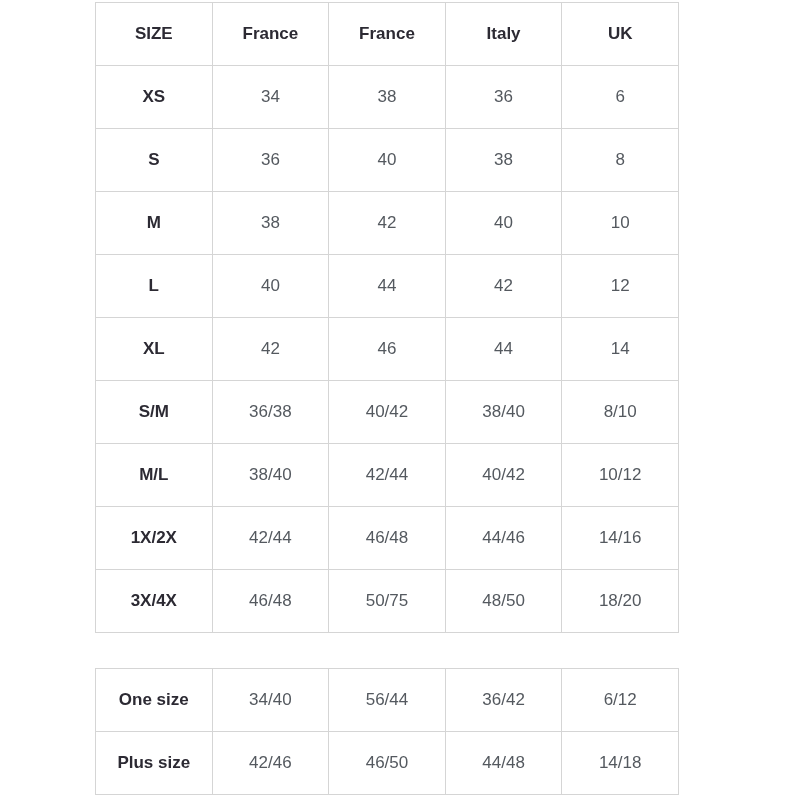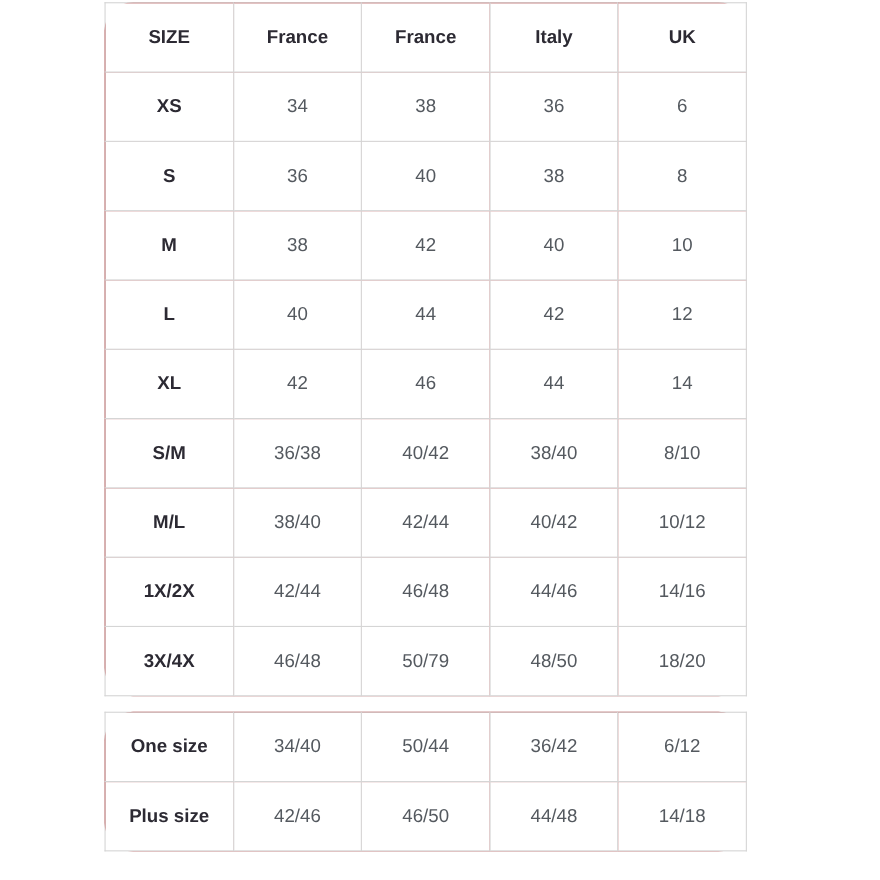--- a/index.html
+++ b/index.html
@@ -14,42 +14,41 @@
   .tables-wrap {
     position: absolute;
     left: 95px;
     top: 2px;
     width: 584px;
   }
   table {
     border-collapse: collapse;
     table-layout: fixed;
     width: 100%;
-    background: #b91c1c;
-    border-radius: 26px;
+    background: #4c1d95;
   }
   th, td {
     border: 1px solid #d5d5d5;
     height: 62px;
     text-align: center;
     vertical-align: middle;
     font-size: 17px;
     padding: 0;
     background: #ffffff;
   }
   th {
     font-weight: bold;
     color: #2c2a33;
   }
   td {
     font-weight: normal;
     color: #54595f;
   }
   .extra-table {
-    margin-top: 14px;
+    margin-top: 35px;
   }
 </style>
 </head>
 <body>
 
 <div class="tables-wrap">
 
   <table class="main-table">
     <thead>
       <tr>
@@ -113,33 +112,33 @@
       <tr>
         <th>1X/2X</th>
         <td>42/44</td>
         <td>46/48</td>
         <td>44/46</td>
         <td>14/16</td>
       </tr>
       <tr>
         <th>3X/4X</th>
         <td>46/48</td>
-        <td>50/79</td>
+        <td>50/75</td>
         <td>48/50</td>
         <td>18/20</td>
       </tr>
     </tbody>
   </table>
 
   <table class="extra-table">
     <tbody>
       <tr>
         <th>One size</th>
         <td>34/40</td>
-        <td>50/44</td>
+        <td>56/44</td>
         <td>36/42</td>
         <td>6/12</td>
       </tr>
       <tr>
         <th>Plus size</th>
         <td>42/46</td>
         <td>46/50</td>
         <td>44/48</td>
         <td>14/18</td>
       </tr>

